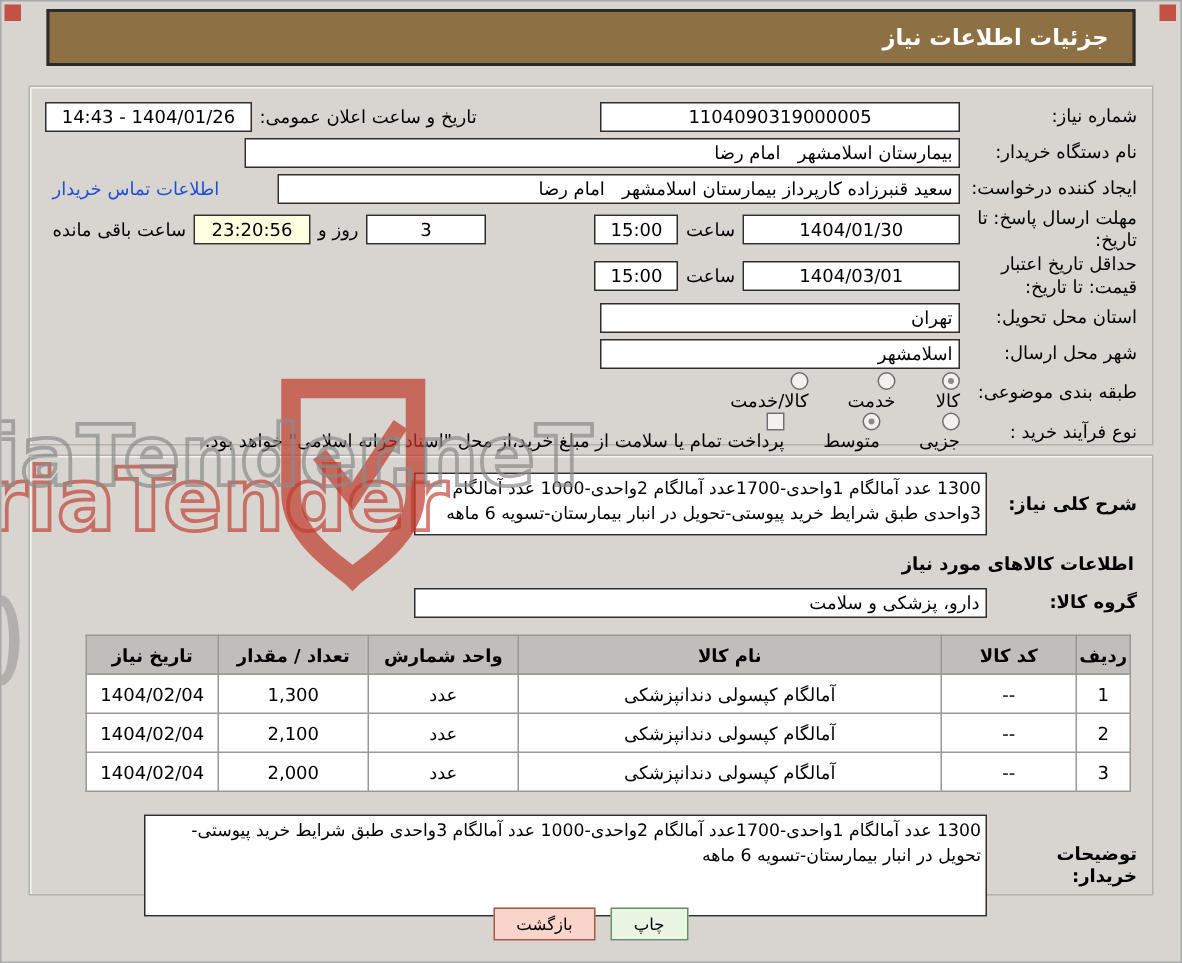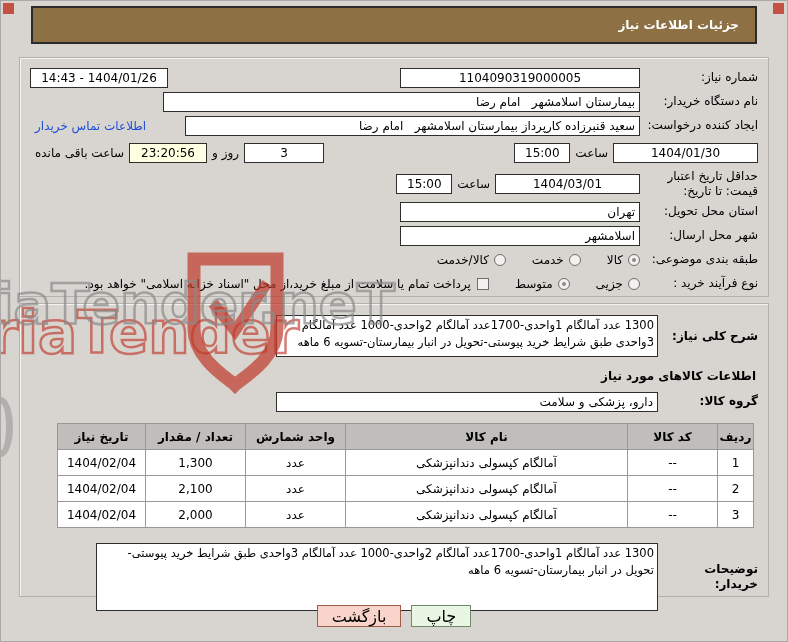--- a/index.html
+++ b/index.html
@@ -15,21 +15,21 @@
     border: 1px solid #a9a9a9;
   }
   
   .titlebar {
     margin: 5px 30px 0 30px;
     height: 38px;
     background: #8e7045;
     border: 2px solid #2b2b2b;
     color: #fff;
     font-weight: bold;
-    font-size: 12px;
+    font-size: 15px;
     display: flex;
     align-items: center;
     padding: 0 16px;
   }
   
   .groupbox {
     margin: 0 18px;
     border: 1px solid #b3b1ac;
     box-shadow: inset 1px 1px 0 rgba(255,255,255,.7);
     padding: 7px 10px;
@@ -62,21 +62,21 @@
   .w80  { width: 80px; }
   .w138 { width: 138px; }
   .w382 { width: 382px; }
   .center { text-align: center; }
   .alignr { text-align: right; }
   .gap { margin: 0 5px; }
   .push-left { margin-left: 0; margin-right: auto; display: flex; align-items: center; }
   .link { color: #1d4ed8; cursor: pointer; white-space: nowrap; }
   .yellow { background: #ffffe1; }
   
-  .opt { display: flex; align-items: center; margin-left: 26px; }
+  .opt { display: flex; margin-left: 26px; flex-direction: column; }
   .radio {
     width: 12px; height: 12px;
     border-radius: 50%;
     border: 1px solid #6e6e6e;
     background: #f2f1ee;
     display: inline-block;
     margin-left: 5px;
     position: relative;
   }
   .radio.checked::after {
@@ -136,21 +136,21 @@
     display: flex;
     justify-content: center;
     gap: 10px;
     margin-top: 8px;
   }
   .btn {
     height: 22px;
     min-width: 52px;
     padding: 1px 14px;
     font-family: "DejaVu Sans", sans-serif;
-    font-size: 16px;
+    font-size: 11px;
     cursor: pointer;
   }
   .btn-print { background: #e9f6e3; border: 1px solid #6f8a6b; }
   .btn-back  { background: #f9d4ca; border: 1px solid #a05a4a; }
   
   .watermark {
     position: absolute;
     right: 0; top: 250px;
     width: 788px; height: 148px;
     pointer-events: none;
@@ -182,38 +182,40 @@
 <div class="titlebar">
   <span>جزئیات اطلاعات نیاز</span>
 </div>
 
 <div class="groupbox gb1">
 
   <div class="frow">
     <span class="flabel">شماره نیاز:</span>
     <input class="inp w240 center" readonly="" value="1104090319000005" style="">
     <span class="push-left">
+      <span class="gap">تاریخ و ساعت اعلان عمومی:</span>
       <input class="inp w138 center" readonly="" value="1404/01/26 - 14:43" style="">
     </span>
   </div>
 
   <div class="frow">
     <span class="flabel">نام دستگاه خریدار:</span>
     <input class="inp w477 alignr" readonly="" value="بیمارستان اسلامشهر   امام رضا" style="">
   </div>
 
   <div class="frow">
     <span class="flabel">ایجاد کننده درخواست:</span>
     <input class="inp w455 alignr" readonly="" value="سعید قنبرزاده کارپرداز بیمارستان اسلامشهر   امام رضا" style="">
     <span class="push-left">
       <span class="link gap">اطلاعات تماس خریدار</span>
     </span>
   </div>
 
   <div class="frow" style="min-height:30px">
+    <span class="flabel">مهلت ارسال پاسخ: تا تاریخ:</span>
     <input class="inp w145 center" readonly="" value="1404/01/30" style="">
     <span class="gap">ساعت</span>
     <input class="inp w56 center" readonly="" value="15:00" style="">
     <span class="push-left">
       <input class="inp w80 center" readonly="" value="3" style="">
       <span class="gap">روز و</span>
       <input class="inp w78 center yellow" readonly="" value="23:20:56" style="">
       <span class="gap">ساعت باقی مانده</span>
     </span>
   </div>

